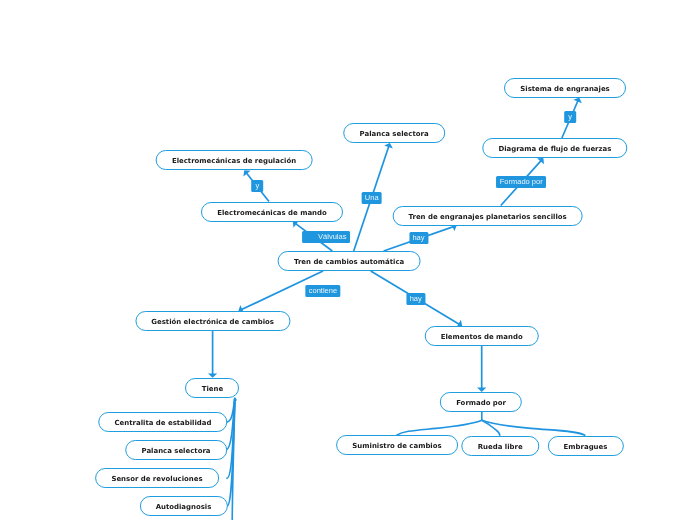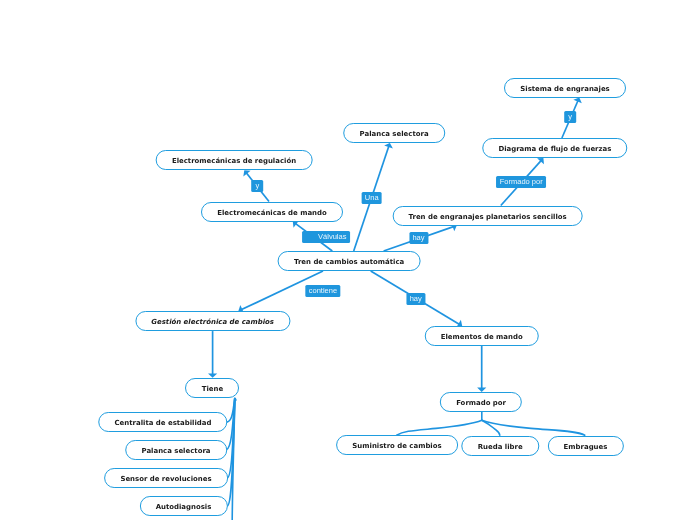--- a/index.html
+++ b/index.html
@@ -88,33 +88,33 @@
     </div>
   <div class="node" style="left:487.6px;top:215.5px;">
       <span>Tren de engranajes planetarios sencillos</span>
     </div>
   <div class="node" style="left:554.9px;top:148.0px;">
       <span>Diagrama de flujo de fuerzas</span>
     </div>
   <div class="node" style="left:565px;top:87.5px;">
       <span>Sistema de engranajes</span>
     </div>
-  <div class="node" style="left:212.6px;top:321.1px;font-style:italic;">
+  <div class="node" style="left:212.6px;top:321.1px;">
       <span>Gestión electrónica de cambios</span>
     </div>
   <div class="node" style="left:212.4px;top:387.8px;">
       <span>Tiene</span>
     </div>
   <div class="node" style="left:163.0px;top:422.1px;">
       <span>Centralita de estabilidad</span>
     </div>
   <div class="node" style="left:176.0px;top:449.6px;">
       <span>Palanca selectora</span>
     </div>
-  <div class="node" style="left:166px;top:478.3px;">
+  <div class="node" style="left:157px;top:478.3px;">
       <span>Sensor de revoluciones</span>
     </div>
   <div class="node" style="left:183.5px;top:506.0px;">
       <span>Autodiagnosis</span>
     </div>
   <div class="node" style="left:481.7px;top:336.0px;">
       <span>Elementos de mando</span>
     </div>
   <div class="node" style="left:481.1px;top:401.9px;">
       <span>Formado por</span>

